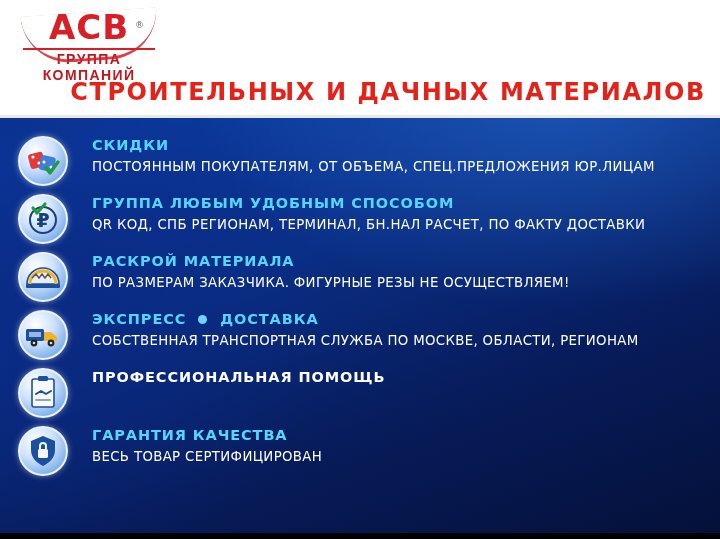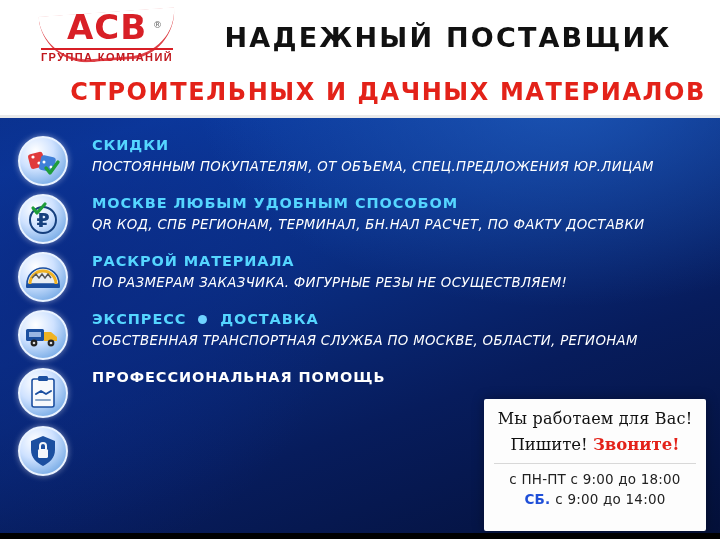--- a/index.html
+++ b/index.html
@@ -29,21 +29,21 @@
   .top-band:after{
     content:"";
     position:absolute;
     left:0; bottom:0; width:100%; height:3px;
     background:#e9e9e9;
   }
   
   .logo {
     position: absolute;
     top: 8px;
-    left: 32px;
+    left: 14px;
     width: 150px;
     height: 62px;
     text-align: center;
   }
   .logo-letters {
     font-family: "DejaVu Sans", sans-serif;
     font-weight: bold;
     font-size: 34px;
     letter-spacing: 1px;
     color: #d81f26;
@@ -53,21 +53,21 @@
   }
   .logo-tm {
     position: absolute;
     top: -2px;
     right: -16px;
     font-size: 9px;
     color: #6a6a6a;
     font-weight: normal;
   }
   .logo-sub {
-    font-size: 11px;
+    font-size: 14px;
     letter-spacing: 1.4px;
     color: #c0171d;
     font-weight: bold;
     margin-top: 1px;
   }
   .logo-underline {
     width: 132px;
     height: 2px;
     background: #d81f26;
     margin: 2px auto 0 auto;
@@ -153,21 +153,20 @@
   .f-dot {
     display: inline-block;
     width: 9px; height: 9px;
     border-radius: 50%;
     background: #6fd3ff;
     margin: 0 7px 1px 6px;
     vertical-align: middle;
   }
   .f-desc {
     font-family: "DejaVu Sans", sans-serif;
-    font-style: italic;
     font-size: 13.3px;
     letter-spacing: .35px;
     color: #ffffff;
     line-height: 20px;
     margin-top: 2px;
     white-space: nowrap;
   }
   
   .card {
     position: absolute;
@@ -239,21 +238,20 @@
   <div class="logo">
     <div class="logo-letters">
       <span>ACB</span>
       <span class="logo-tm">®</span>
     </div>
     <div class="logo-swoosh"></div>
     <div class="logo-underline"></div>
     <div class="logo-sub">ГРУППА КОМПАНИЙ</div>
   </div>
 
-  <div class="headline-1">НАДЕЖНЫЙ ПОСТАВЩИК</div>
   <div class="headline-2">СТРОИТЕЛЬНЫХ И ДАЧНЫХ МАТЕРИАЛОВ</div>
 
   <div class="features">
 
     <div class="feature">
       <div class="f-icon">
         <svg width="46" height="46" viewBox="0 0 46 46">
           <rect x="9" y="15" width="15" height="15" rx="3" fill="#e03b3b" transform="rotate(-15 16 22)"></rect>
           <circle cx="13" cy="19" r="1.6" fill="#fff"></circle>
             <circle cx="19" cy="25" r="1.6" fill="#fff"></circle>
@@ -271,21 +269,21 @@
 
     <div class="feature">
       <div class="f-icon">
         <svg width="46" height="46" viewBox="0 0 46 46">
           <circle cx="23" cy="24" r="13" fill="none" stroke="#16407e" stroke-width="2"></circle>
           <text x="23" y="31" font-size="19" font-family="DejaVu Sans" font-weight="bold" fill="#16407e" text-anchor="middle">₽</text>
           <path d="M13 12 l4 5 l8 -9" stroke="#1f9d3a" stroke-width="3.2" fill="none" stroke-linecap="round" stroke-linejoin="round"></path>
         </svg>
       </div>
       <div class="f-text">
-        <div class="f-title">МОСКВЕ ЛЮБЫМ УДОБНЫМ СПОСОБОМ</div>
+        <div class="f-title">ГРУППА ЛЮБЫМ УДОБНЫМ СПОСОБОМ</div>
         <div class="f-desc">QR КОД, СПБ РЕГИОНАМ, ТЕРМИНАЛ, БН.НАЛ РАСЧЕТ, ПО ФАКТУ ДОСТАВКИ</div>
       </div>
     </div>
 
     <div class="feature">
       <div class="f-icon">
         <svg width="46" height="46" viewBox="0 0 46 46">
           <path d="M7 30 a16 16 0 0 1 32 0 z" fill="#e8edf3" stroke="#1b4fa0" stroke-width="1.6"></path>
           <path d="M10 30 a13 13 0 0 1 26 0" fill="none" stroke="#f0b323" stroke-width="3"></path>
           <rect x="6" y="30" width="34" height="4" rx="1" fill="#1b4fa0"></rect>
@@ -335,33 +333,24 @@
     </div>
 
     <div class="feature">
       <div class="f-icon">
         <svg width="46" height="46" viewBox="0 0 46 46">
           <path d="M23 8 l12 5 v9 c0 8 -6 13 -12 16 c-6 -3 -12 -8 -12 -16 v-9 z" fill="#1b4fa0"></path>
           <rect x="18" y="21" width="10" height="9" rx="1.6" fill="#f5f7fa"></rect>
           <path d="M20 21 v-3 a3 3 0 0 1 6 0 v3" fill="none" stroke="#f5f7fa" stroke-width="2"></path>
         </svg>
       </div>
+      <div class="f-text">
+        <div class="f-title">ГАРАНТИЯ КАЧЕСТВА</div>
+        <div class="f-desc">ВЕСЬ ТОВАР СЕРТИФИЦИРОВАН</div>
+      </div>
     </div>
 
   </div>
 
-  <div class="card">
-    <div class="card-l1">Мы работаем для Вас!</div>
-    <div class="card-l2">
-      <span>Пишите!</span>
-      <span class="red">Звоните!</span>
-    </div>
-    <div class="card-hr"></div>
-    <div class="card-l3">с ПН-ПТ с 9:00 до 18:00</div>
-    <div class="card-l4">
-      <span>СБ.</span>
-      <span class="dark">с 9:00 до 14:00</span>
-    </div>
-  </div>
 
   <div class="bottom-strip"></div>
 
 </div>
 
 </body></html>

